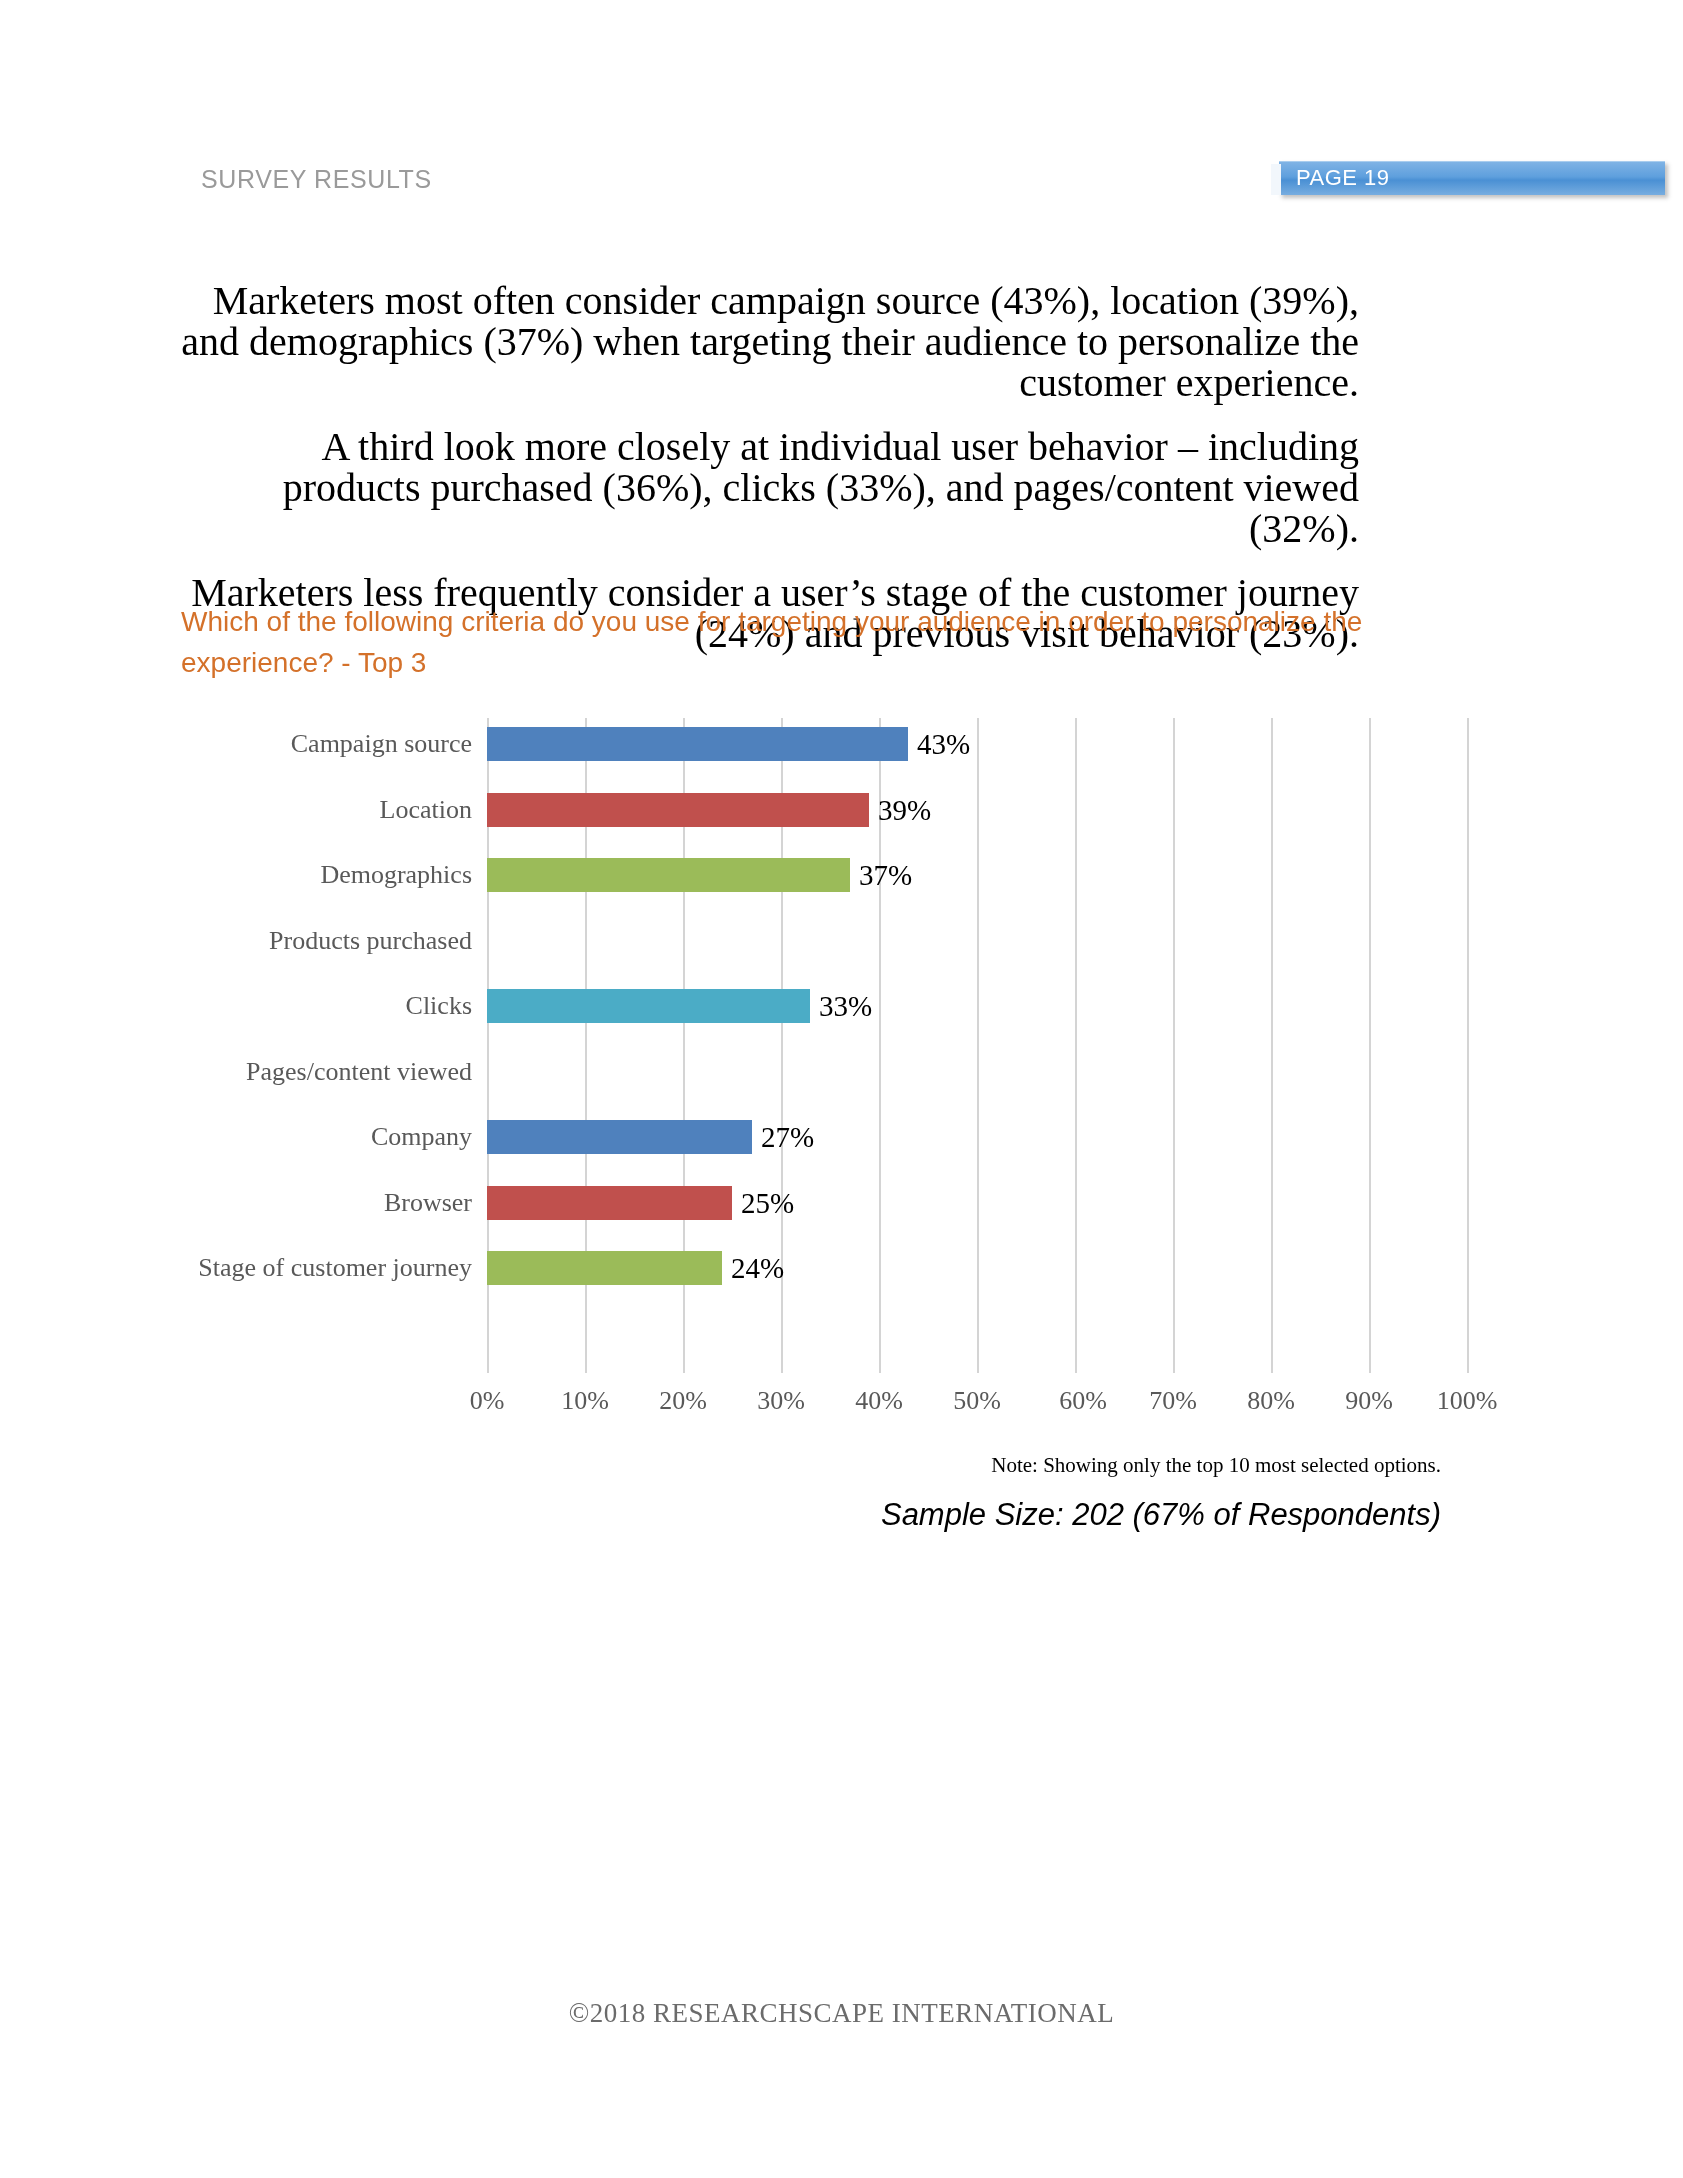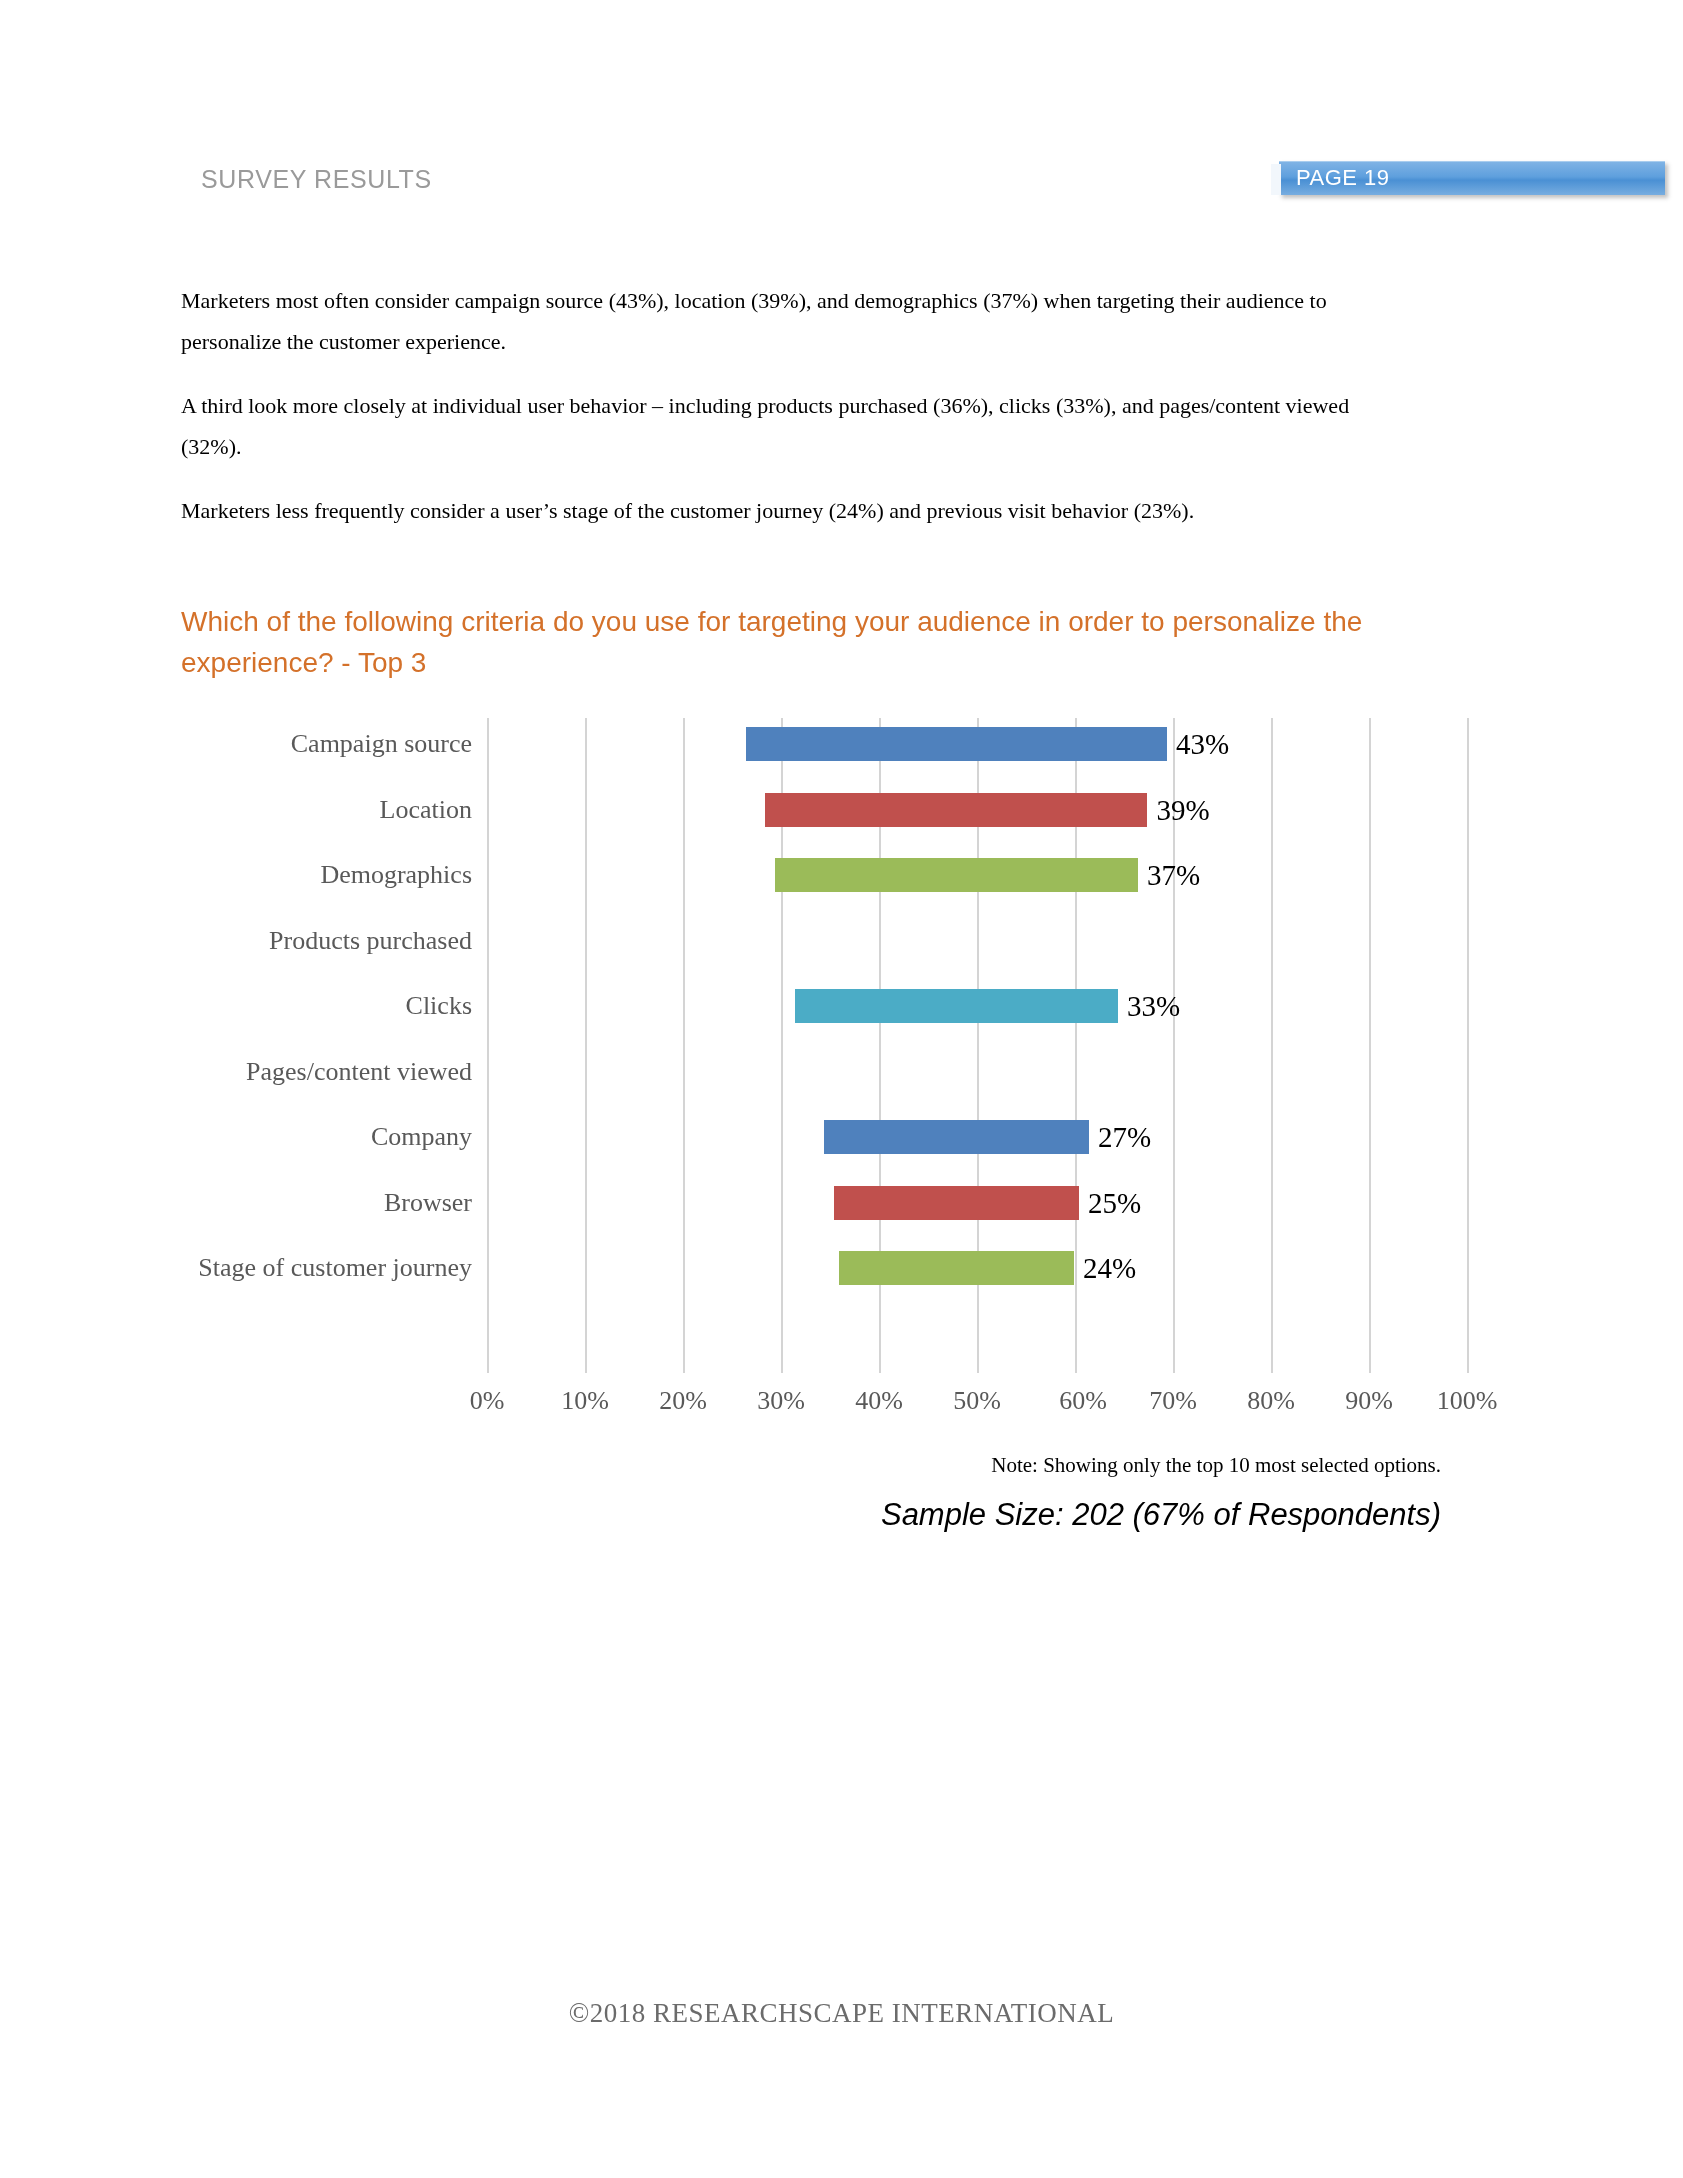--- a/index.html
+++ b/index.html
@@ -65,24 +65,25 @@
 
   
   .body-copy {
     position: absolute;
     left: 181px;
     top: 280px;
     width: 1178px;
   }
   .para {
     font-family: "Liberation Serif", serif;
-    font-size: 22px;
+    font-size: 40px;
     line-height: 41px;
     color: #000000;
     margin: 0 0 23px 0;
+    text-align: right;
   }
   .question-heading {
     position: absolute;
     left: 181px;
     top: 601px;
     width: 1247px;
     font-family: "Liberation Sans", sans-serif;
     font-size: 28px;
     line-height: 41px;
     color: #D2691E;
@@ -136,21 +137,20 @@
     color: #595959;
     white-space: nowrap;
   }
   .bar-wrap {
     position: absolute;
     left: 306px;
     width: 1001px;
     height: 66px;
     display: flex;
     align-items: center;
-    justify-content: center;
   }
   .bar {
     height: 34px;
     flex: 0 0 auto;
   }
   .bar-value {
     font-family: "Liberation Serif", serif;
     font-size: 29px;
     color: #000000;
     margin-left: 9px;

